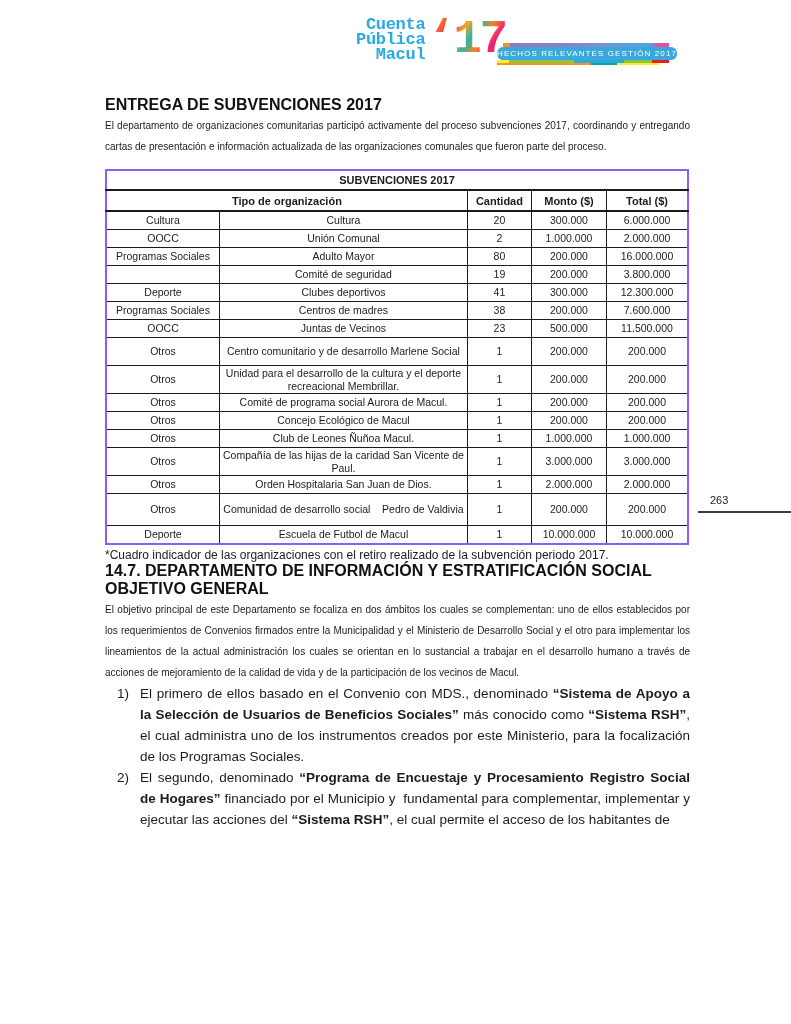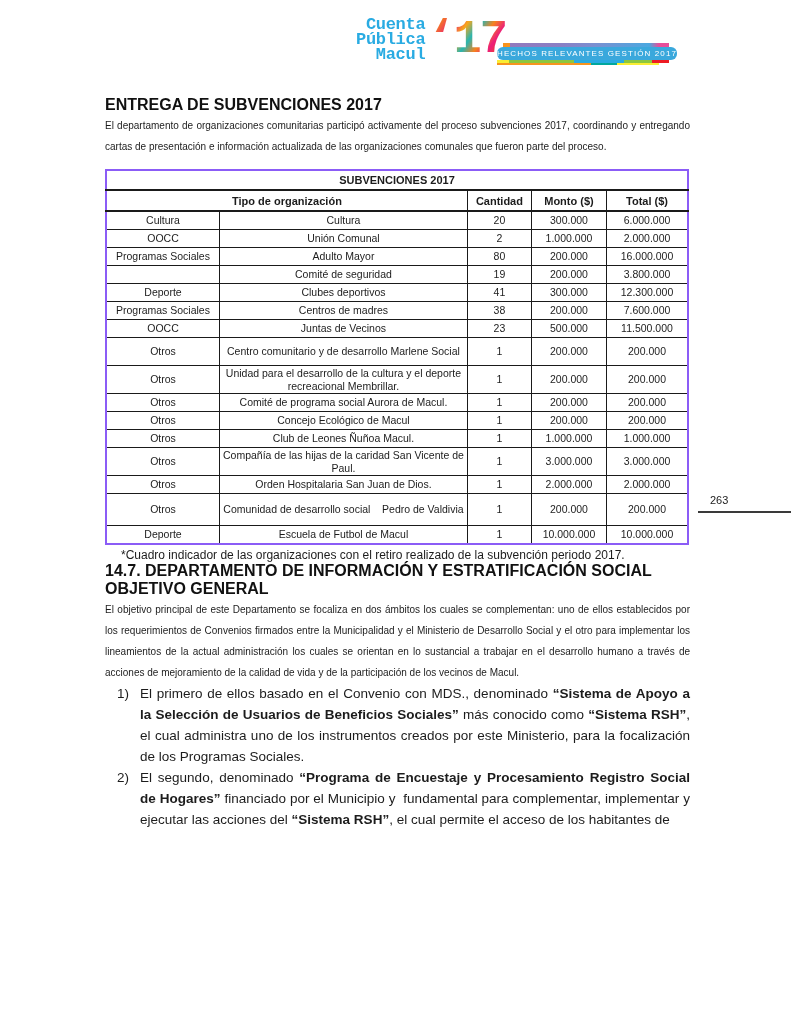--- a/index.html
+++ b/index.html
@@ -34,21 +34,21 @@
   
   table.subv { border-collapse:collapse; width:584px; margin-top:12px; table-layout:fixed; }
   table.subv th, table.subv td { border:1px solid #1a1a1a; text-align:center; vertical-align:middle; padding:1px 3px; }
   table.subv { border:2px solid #8b5cf6; }
   table.subv th { font-size:11px; font-weight:bold; height:17px; }
   table.subv thead tr:first-child th { border-bottom-width:2px; height:16px; }
   table.subv thead tr:nth-child(2) th { border-bottom-width:2px; }
   table.subv td { font-size:10.5px; line-height:12.5px; height:15px; }
   tbody tr:nth-child(8) td { padding-top:6px; padding-bottom:6px; }
   tbody tr:nth-child(15) td { padding-top:8px; padding-bottom:8px; }
-  .footnote { font-size:12px; margin:3px 0 0 16px; }
+  .footnote { font-size:12px; margin:3px 0 0 0; }
   
   .section-title { }
   .sub-title { }
   .intro-p { margin-top:21px; }
   .list { margin-top:0; }
   .list-item { position:relative; padding-left:35px; font-size:13.5px; line-height:21px; text-align:justify; }
   .list-item .marker { position:absolute; left:12px; top:0; }
   .b { font-weight:bold; }
   
   .page-number-box {

